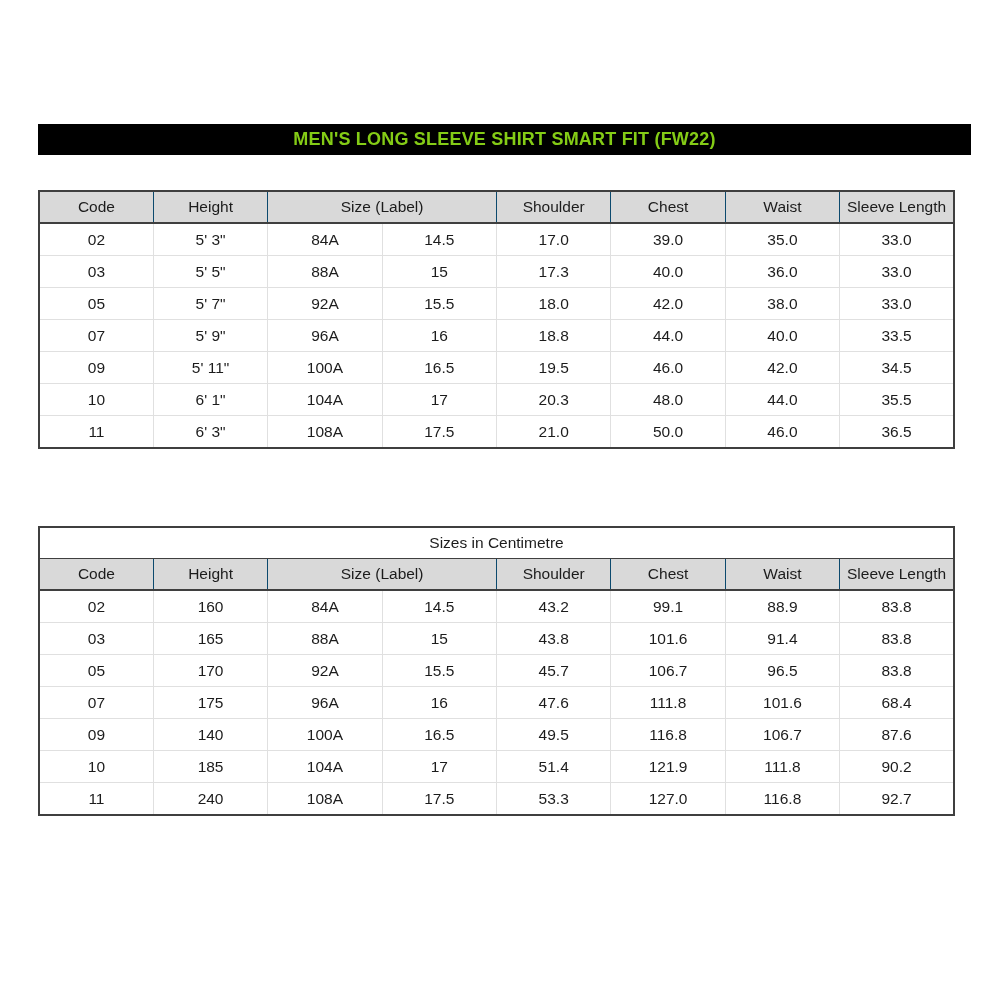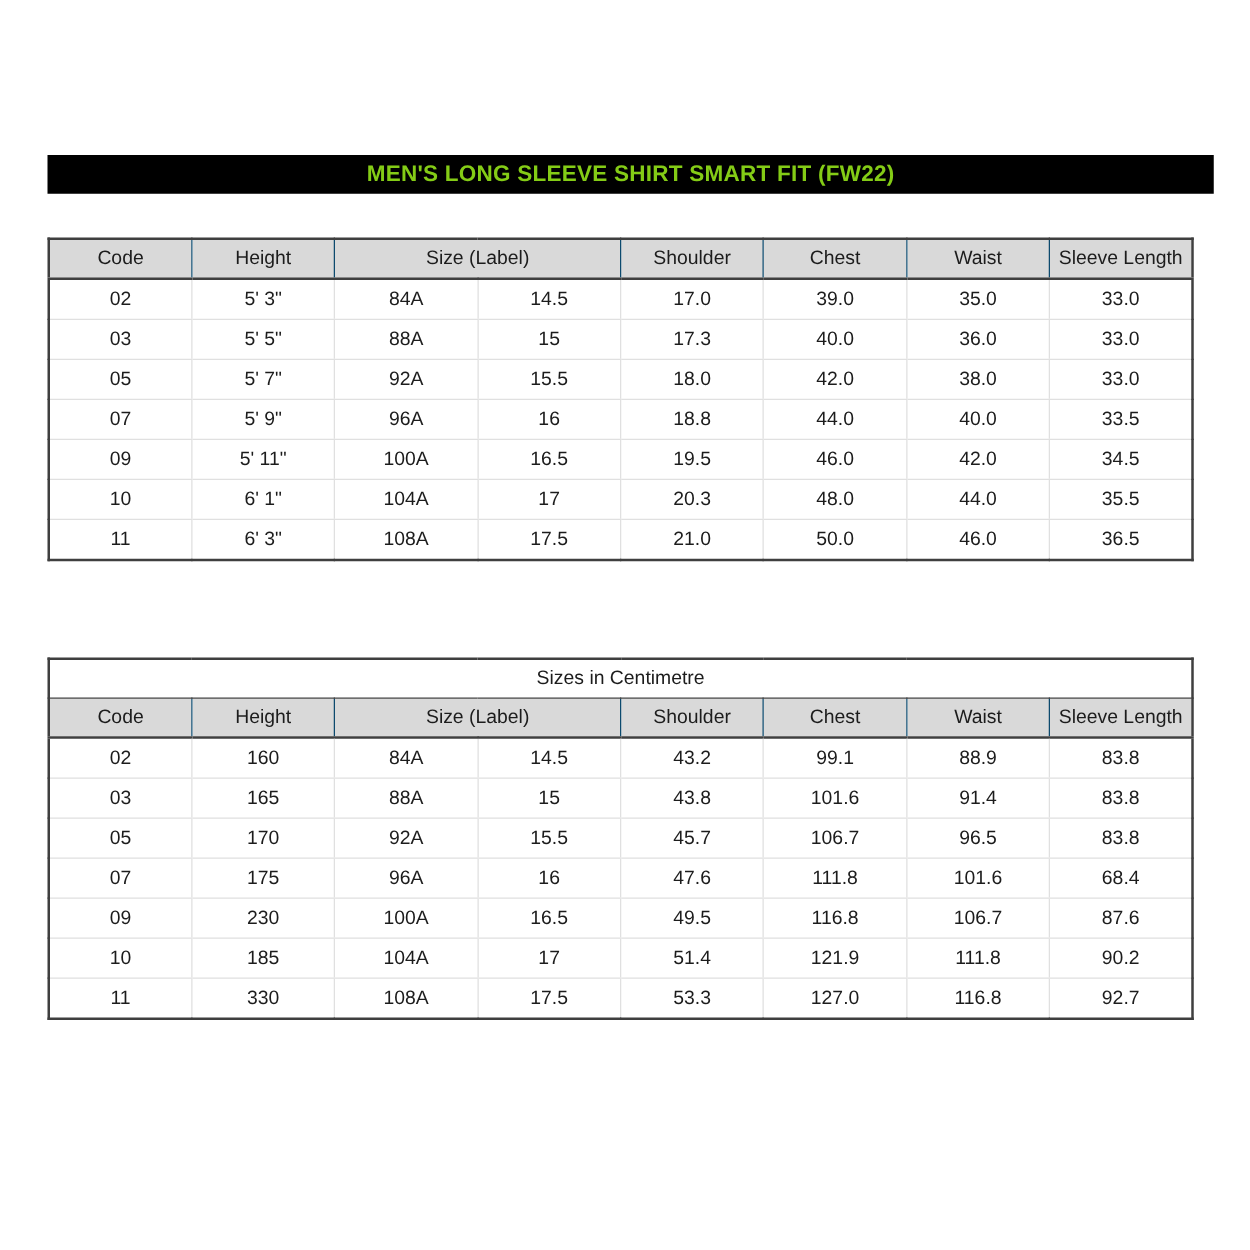--- a/index.html
+++ b/index.html
@@ -235,41 +235,41 @@
           <td>175</td>
           <td>96A</td>
           <td>16</td>
           <td>47.6</td>
           <td>111.8</td>
           <td>101.6</td>
           <td>68.4</td>
         </tr>
         <tr class="data-row">
           <td>09</td>
-          <td>230</td>
+          <td>140</td>
           <td>100A</td>
           <td>16.5</td>
           <td>49.5</td>
           <td>116.8</td>
           <td>106.7</td>
           <td>87.6</td>
         </tr>
         <tr class="data-row">
           <td>10</td>
           <td>185</td>
           <td>104A</td>
           <td>17</td>
           <td>51.4</td>
           <td>121.9</td>
           <td>111.8</td>
           <td>90.2</td>
         </tr>
         <tr class="data-row">
           <td>11</td>
-          <td>330</td>
+          <td>240</td>
           <td>108A</td>
           <td>17.5</td>
           <td>53.3</td>
           <td>127.0</td>
           <td>116.8</td>
           <td>92.7</td>
         </tr>
       </tbody>
   </table>
 

